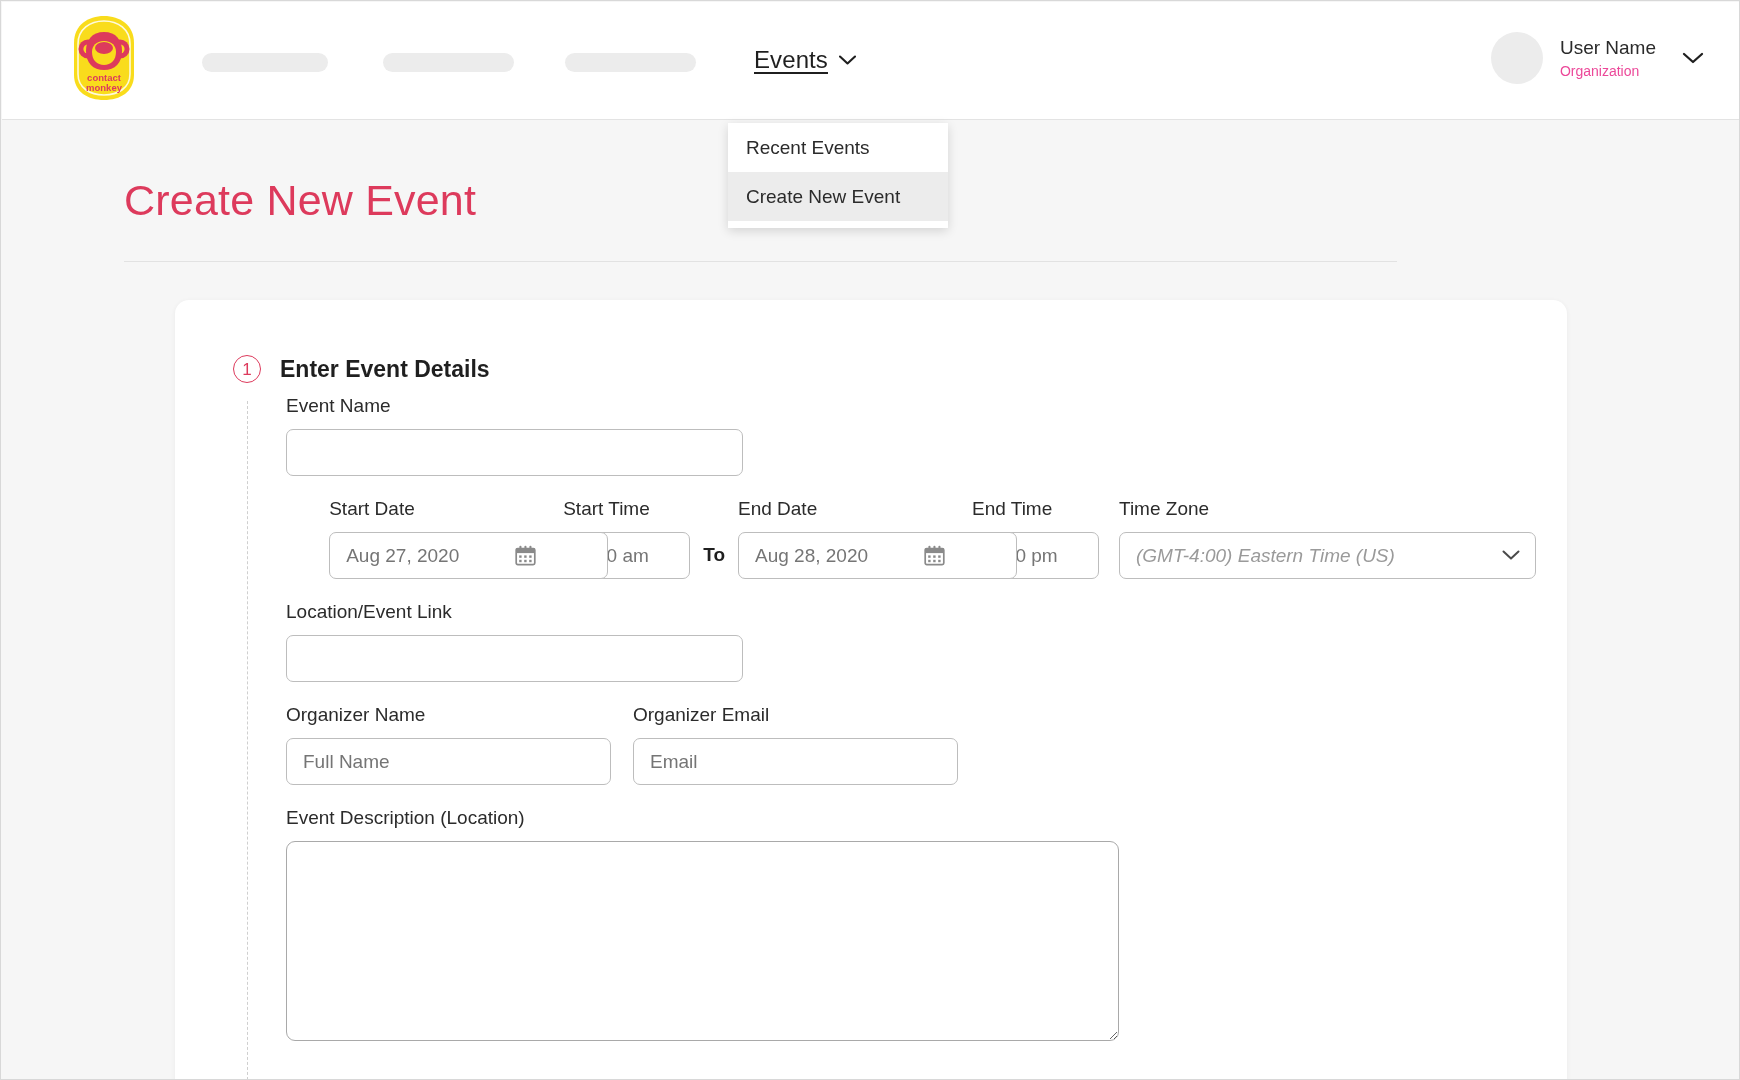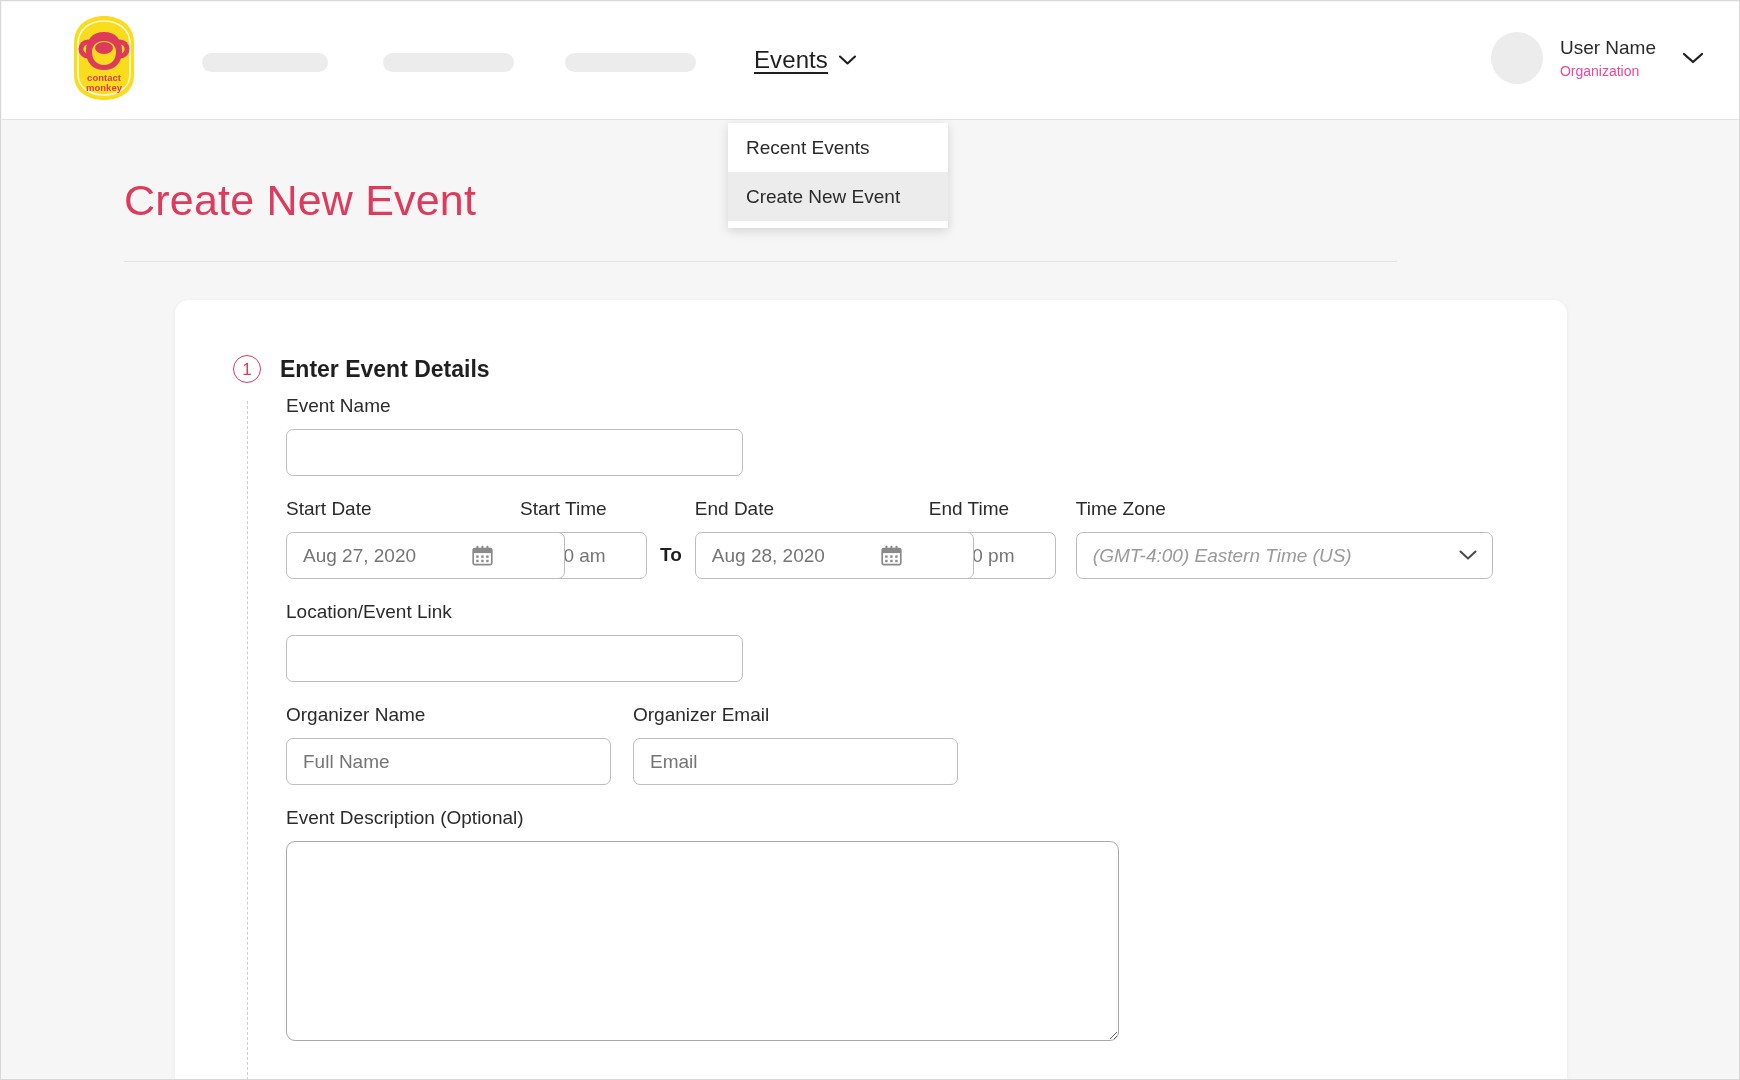--- a/index.html
+++ b/index.html
@@ -190,21 +190,21 @@
     outline: none;
   }
   .inp .ph { color: #9a9a9a; font-style: italic; }
 
   .row { display: flex; align-items: flex-end; }
 
   .w-evname { width: 457px; }
   .w-loc    { width: 457px; }
 
   
-  .dt-group { display: flex; align-items: flex-end; }
+  .dt-group { display: flex; align-items: flex-end; justify-content: flex-end; }
   .fld { display: flex; flex-direction: column; }
   .fld .flabel { margin-bottom: 12px; }
 
   .date-box {
     position: relative;
     width: 222px;
   }
   .date-box .inp { }
   .cal-icon {
     position: absolute;
@@ -414,19 +414,19 @@
         <div style="width:22px"></div>
         <div class="fld">
           <span class="flabel">Organizer Email</span>
           <input class="inp" style="width: 325px;" type="text" placeholder="Email">
         </div>
       </div>
 
       <div class="gap-22"></div>
 
       <div class="fld desc-box">
-        <span class="flabel">Event Description (Optional)</span>
+        <span class="flabel">Event Description (Location)</span>
         <textarea class="inp desc-area" placeholder="" style=""></textarea>
       </div>
 
     </div>
   </div>
 </div>
 
 </body></html>

